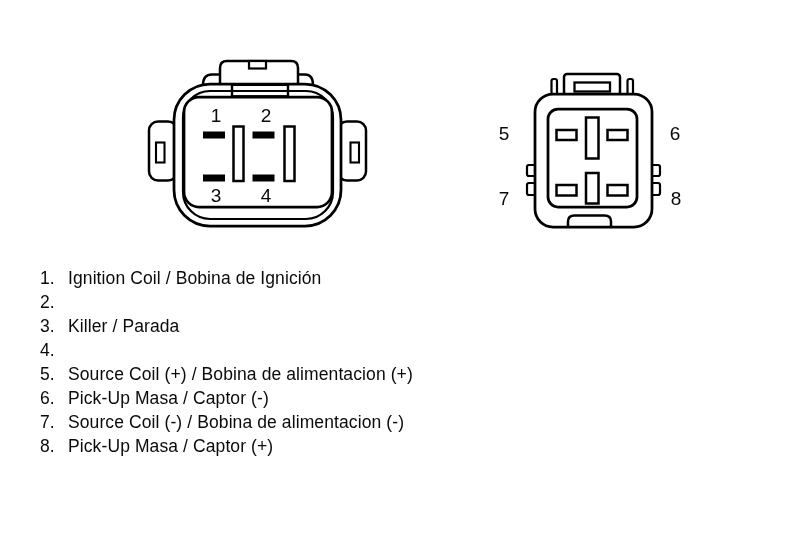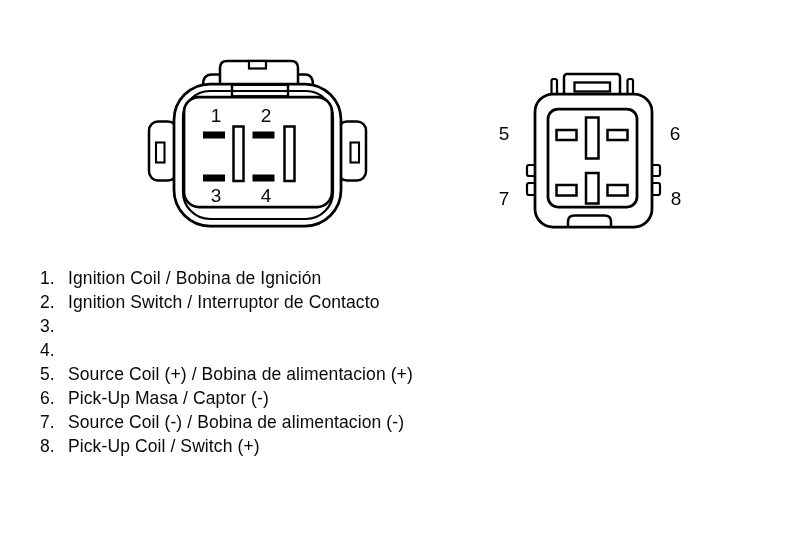--- a/index.html
+++ b/index.html
@@ -101,37 +101,37 @@
   </g>
 </svg>
 
 <div class="legend">
   <div class="legend-row">
     <span class="legend-num">1.</span>
     <span class="legend-label">Ignition Coil / Bobina de Ignición</span>
   </div>
   <div class="legend-row">
     <span class="legend-num">2.</span>
-    <span class="legend-label">Ignition Switch / Interruptor de Contacto</span>
   </div>
   <div class="legend-row">
     <span class="legend-num">3.</span>
+    <span class="legend-label">Killer / Parada</span>
   </div>
   <div class="legend-row">
     <span class="legend-num">4.</span>
   </div>
   <div class="legend-row">
     <span class="legend-num">5.</span>
     <span class="legend-label">Source Coil (+) / Bobina de alimentacion (+)</span>
   </div>
   <div class="legend-row">
     <span class="legend-num">6.</span>
     <span class="legend-label">Pick-Up Masa / Captor (-)</span>
   </div>
   <div class="legend-row">
     <span class="legend-num">7.</span>
     <span class="legend-label">Source Coil (-) / Bobina de alimentacion (-)</span>
   </div>
   <div class="legend-row">
     <span class="legend-num">8.</span>
-    <span class="legend-label">Pick-Up Coil / Switch (+)</span>
+    <span class="legend-label">Pick-Up Masa / Captor (+)</span>
   </div>
 </div>
 
 </body></html>

